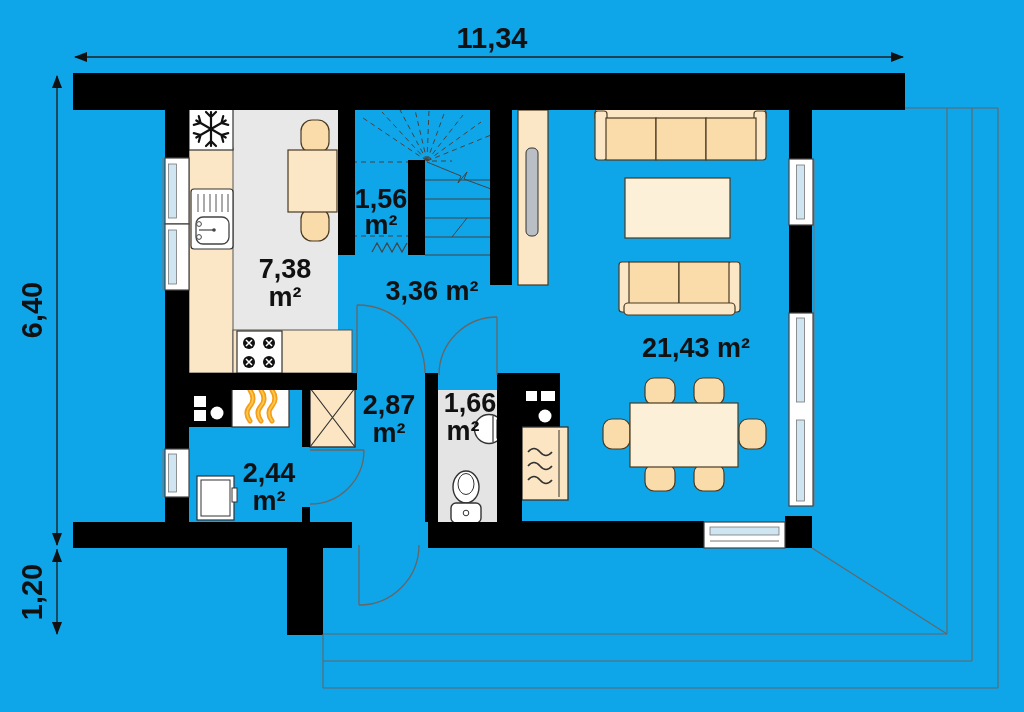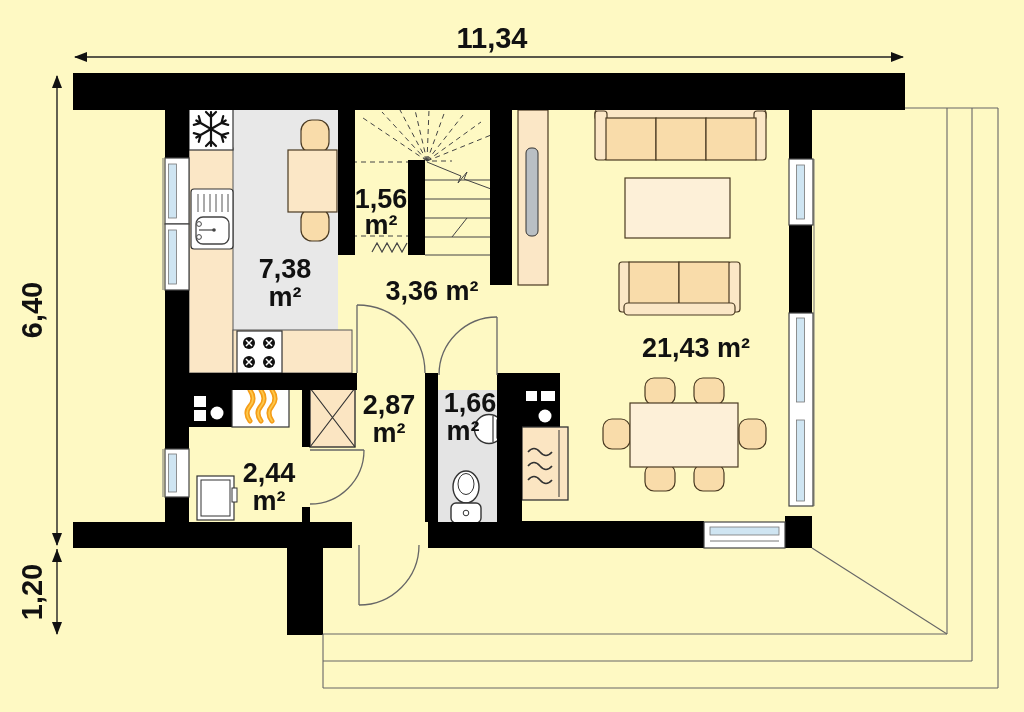--- a/index.html
+++ b/index.html
@@ -1,16 +1,16 @@
 <!DOCTYPE html>
 <html><head>
 <meta charset="utf-8">
 <style>
   html,body{margin:0;padding:0;background:#fff;}
-  .stage{position:relative;width:1024px;height:712px;background:#fef9c3;overflow:hidden;
+  .stage{position:relative;width:1024px;height:712px;background:#0ea5e9;overflow:hidden;
          font-family:"Liberation Sans", sans-serif;}
   svg{display:block;}
   .room-label{font:700 27px "Liberation Sans", sans-serif;fill:#111;}
   .dim-label{font:700 29px "Liberation Sans", sans-serif;fill:#111;}
   .wall{fill:#000;stroke:none;}
   .thin{stroke:#666;stroke-width:1.1;fill:none;}
   .furn{stroke:#4a3a22;stroke-width:1.2;}
   .fixt{stroke:#333;stroke-width:1.2;fill:#fff;}
 </style>
 </head>

